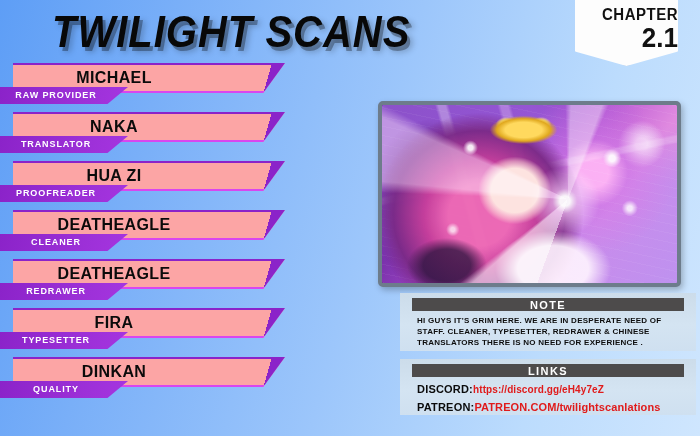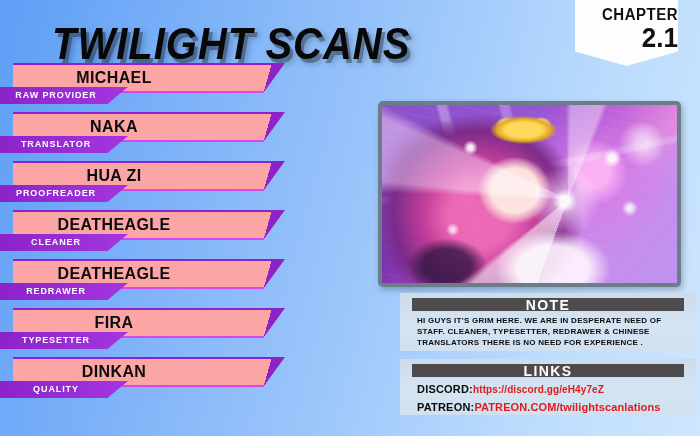--- a/index.html
+++ b/index.html
@@ -5,21 +5,21 @@
 <style>
   * { margin:0; padding:0; box-sizing:border-box; }
   html,body { width:700px; height:436px; overflow:hidden; }
   body {
     font-family:"Liberation Sans", sans-serif;
     background:linear-gradient(105deg,#5e9ef6 0%,#79aff8 22%,#9cc6fb 52%,#bcdcfd 78%,#cfe6fe 100%);
     position:relative;
   }
 
   
-  #title-bar { position:absolute; left:0; top:12px; width:560px; height:62px; }
+  #title-bar { position:absolute; left:0; top:0; width:560px; height:62px; }
   #site-title {
     position:absolute; left:52px; top:7px;
     font-size:40px; font-weight:bold; font-style:italic;
     letter-spacing:1px; color:#080808;
     text-shadow:3px 3px 0 rgba(0,0,0,0.30), 5px 4px 6px rgba(0,0,0,0.25);
     white-space:nowrap; transform:scaleY(1.12); transform-origin:left top;
   }
 
   
   #chapter-ribbon {
@@ -135,21 +135,21 @@
     background:linear-gradient(180deg,#ccdcea 0%,#d4e4f2 55%,#cfe0f0 100%);
   }
   #note-panel { left:400px; top:293px; width:296px; height:58px; }
   #links-panel { left:400px; top:359px; width:296px; height:56px; }
   .panel-header {
     margin:5px 12px 0 12px; height:13px;
     background:#4d4b4b;
     display:flex; align-items:center; justify-content:center;
   }
   .panel-header-text {
-    font-size:14px; font-weight:bold; color:#ffffff; letter-spacing:1.4px;
+    font-size:11px; font-weight:bold; color:#ffffff; letter-spacing:1.4px;
   }
   #note-body {
     margin:4px 0 0 17px; font-size:8px; font-weight:bold;
     color:#0d0d0d; line-height:1.38; letter-spacing:0.25px; width:268px;
   }
   .link-row {
     margin:6px 0 0 17px; display:flex; align-items:baseline; 
     white-space:nowrap;
   }
   .link-label { font-size:11px; font-weight:bold; color:#0b0b0b; letter-spacing:0.2px; }

